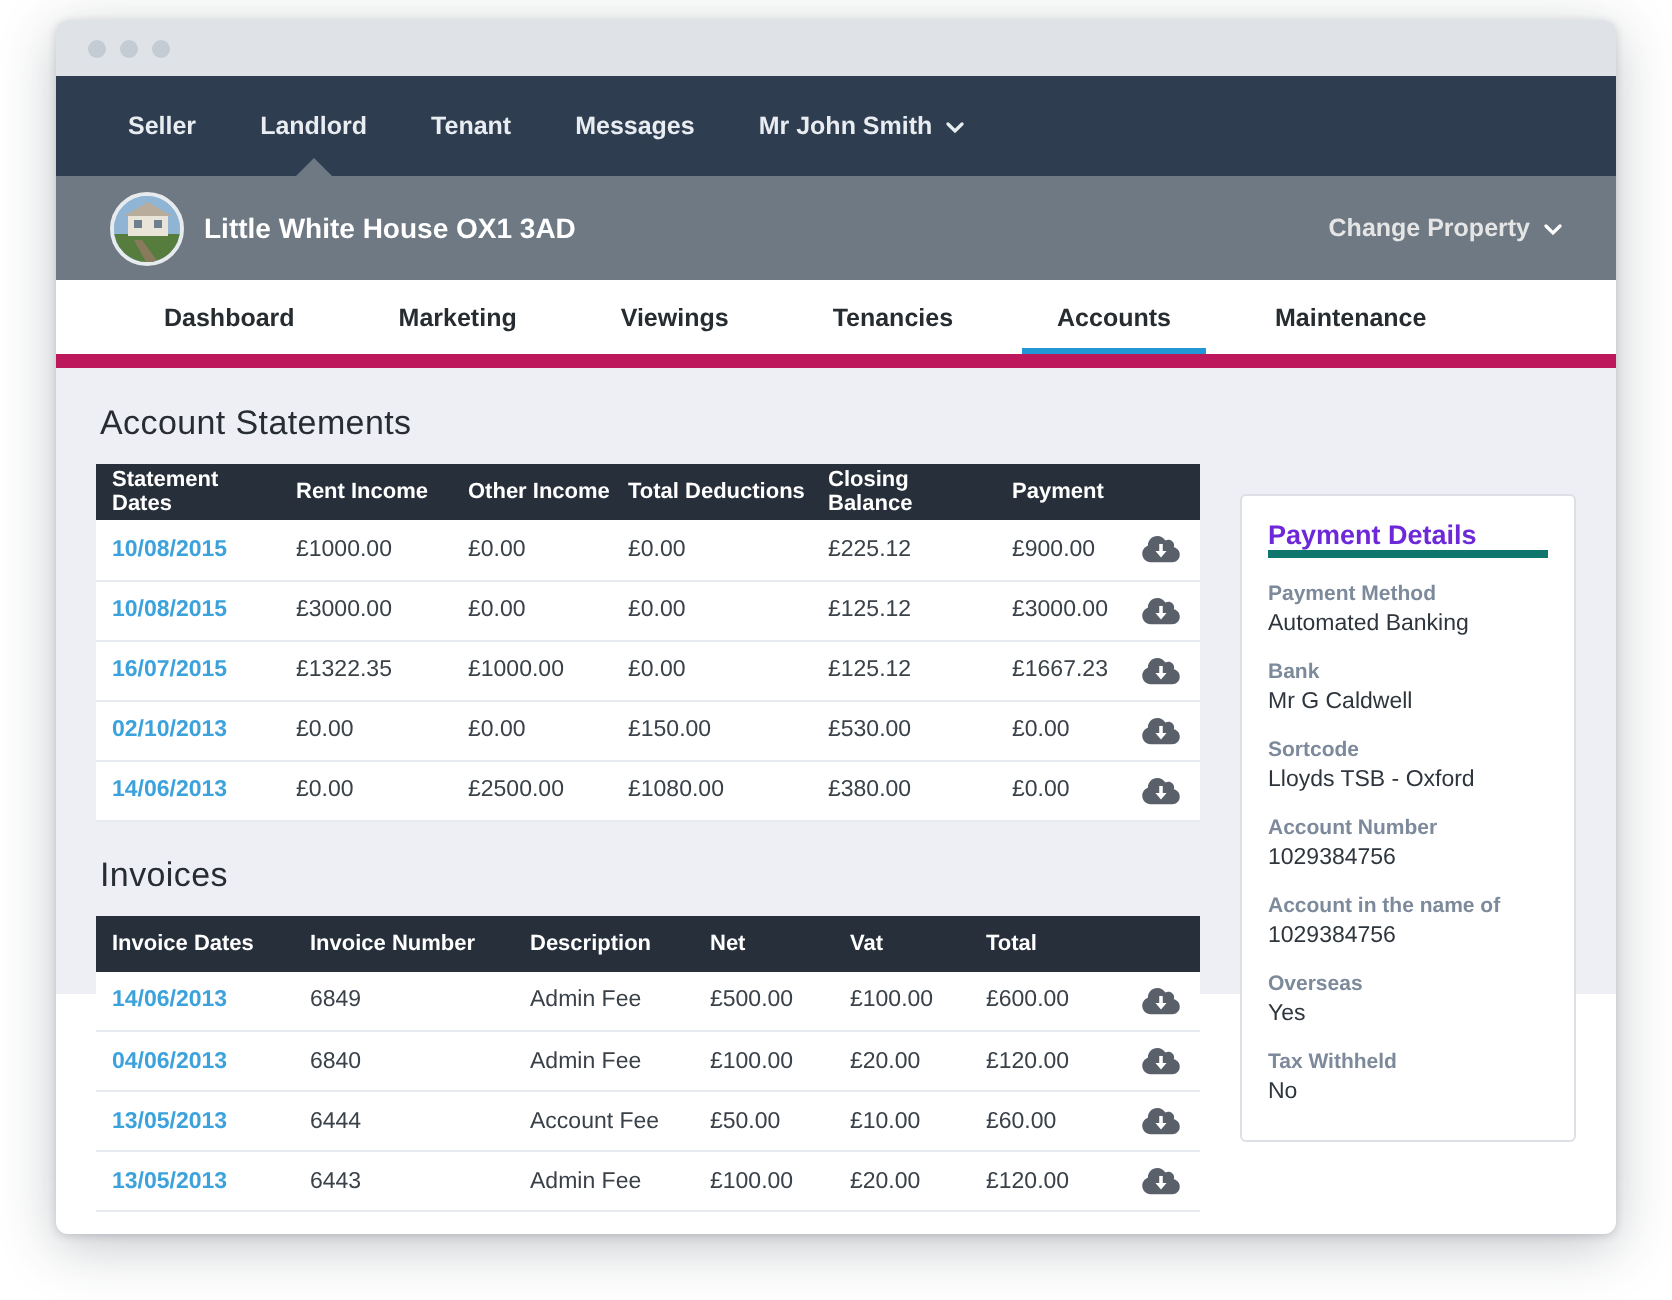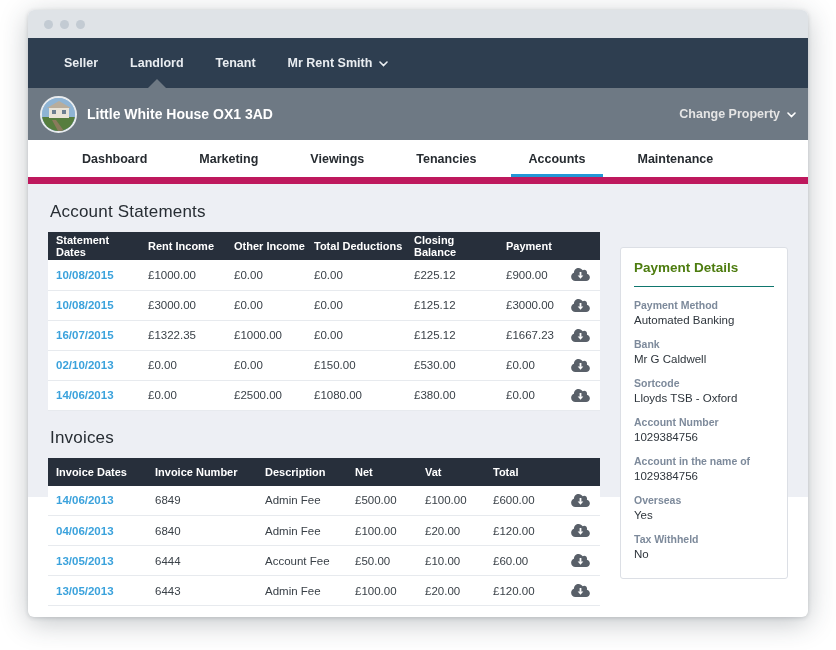--- a/index.html
+++ b/index.html
@@ -17,21 +17,21 @@
   .brand { display:flex; align-items:center; gap:9px; }
   .brand-divider { width:1px; height:18px; background:rgba(255,255,255,.85); }
   .brand-name { color:#fff; font-size:16px; font-weight:bold; letter-spacing:.2px; }
   .nav-links { display:flex; align-items:stretch; }
   .nav-link { display:flex; align-items:center; color:#e9edf1; font-size:12.5px; font-weight:bold; padding:12px 16px; position:relative; cursor:pointer; text-decoration:none; }
   .nav-link.user { padding-right:0; gap:7px; }
   .nav-caret { position:absolute; bottom:0; left:50%; transform:translateX(-50%); width:0; height:0;
     border-left:9px solid transparent; border-right:9px solid transparent; border-bottom:9px solid #6e7984; }
   .chev { display:inline-block; }
   
-  .propheader { height:52px; background:#6e7984; display:flex; align-items:center; padding:0 12px; }
+  .propheader { height:52px; background:#6e7984; display:flex; align-items:center; padding:0 27px; }
   .avatar { width:37px; height:37px; border-radius:50%; border:2px solid #e8ebee; overflow:hidden; flex:0 0 auto; background:#8fb4d4; }
   .proptitle { color:#fff; font-size:14px; font-weight:bold; margin-left:10px; flex:1; }
   .change-btn { color:#e5e5e5; font-size:12.5px; font-weight:bold; display:flex; align-items:center; gap:7px; cursor:pointer; }
   
   .tabbar { height:44px; background:#fff; border-bottom:7px solid #be185d; display:flex; align-items:stretch; padding:0 28px; }
   .tab { display:flex; align-items:center; padding:0 26px; font-size:12.5px; font-weight:bold; color:#272c31; position:relative; cursor:pointer; }
   .tab.active::after { content:""; position:absolute; left:8px; right:8px; bottom:0; height:3px; background:#2397d6; }
   
   .content { background:#edeff4; height:313px; display:flex; padding:18px 20px 0 20px; gap:20px; }
   .main-col { width:552px; flex:0 0 auto; }
@@ -39,21 +39,21 @@
   .section-heading.second { margin-top:17px; }
   table { border-collapse:collapse; table-layout:fixed; width:552px; background:#0f172a; }
   thead th { background:#272f3b; color:#fff; font-size:11px; font-weight:bold; text-align:left; height:28px; padding:0 0 0 8px; }
   tbody td { font-size:11.5px; color:#3a4148; height:30px; padding:0 0 0 8px; border-bottom:1px solid #e7eaee; background:#fff; }
   td.link { color:#3ba2dc; font-weight:bold; cursor:pointer;margin-top:16px; }
   td.icon-cell, th.icon-cell { text-align:center; padding:0; }
   .cloud { vertical-align:middle; cursor:pointer; }
   
   .side-col { width:168px; flex:0 0 auto; margin-top:45px; }
   .panel { background:#fff; border:1px solid #dcdfe5; border-radius:3px; padding:12px 13px 18px 13px; }
-  .panel-title { font-size:13.5px; font-weight:bold; color:#4d7c0f; padding-bottom:11px; border-bottom:1px solid #0f766e; }
+  .panel-title { font-size:13.5px; font-weight:bold; color:#6d28d9; border-bottom:4px solid #0f766e; }
   .field { margin-top:12px; }
   .flabel { font-size:10.5px; font-weight:bold; color:#7d8a9b; margin-bottom:3px; }
   .fvalue { font-size:11.5px; color:#2e353c; }
 </style>
 </head>
 <body>
 
 <div class="window">
 
   <div class="titlebar">
@@ -63,22 +63,23 @@
   </div>
 
   <div class="navbar">
     <nav class="nav-links">
       <a class="nav-link">Seller</a>
       <a class="nav-link">
         <span>Landlord</span>
         <span class="nav-caret"></span>
       </a>
       <a class="nav-link">Tenant</a>
+      <a class="nav-link">Messages</a>
       <a class="nav-link user">
-        <span>Mr Rent Smith</span>
+        <span>Mr John Smith</span>
         <span class="chev">
           <svg width="9" height="6" viewBox="0 0 9 6">
               <path d="M1 1l3.5 3.5L8 1" stroke="#e9edf1" stroke-width="1.6" fill="none" stroke-linecap="round"></path>
             </svg>
         </span>
       </a>
     </nav>
   </div>
 
   <div class="propheader">

